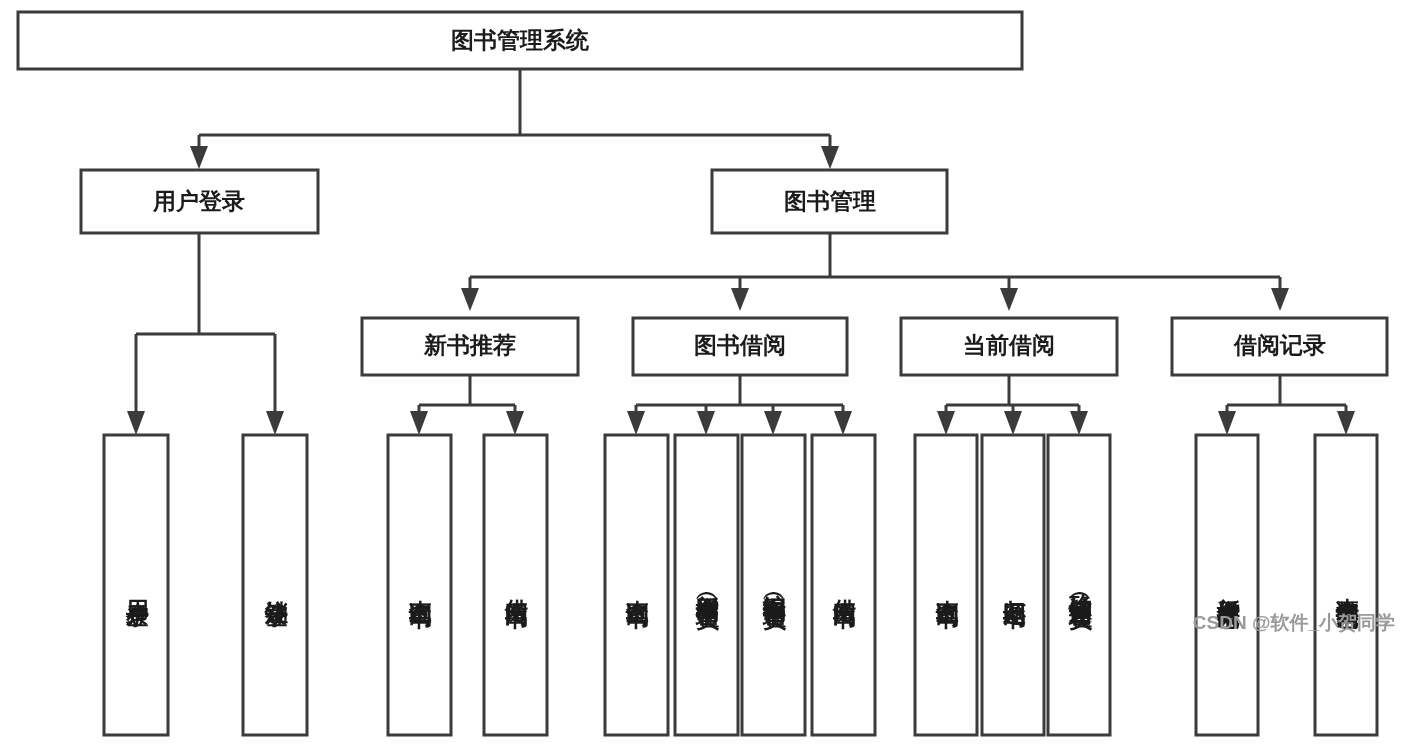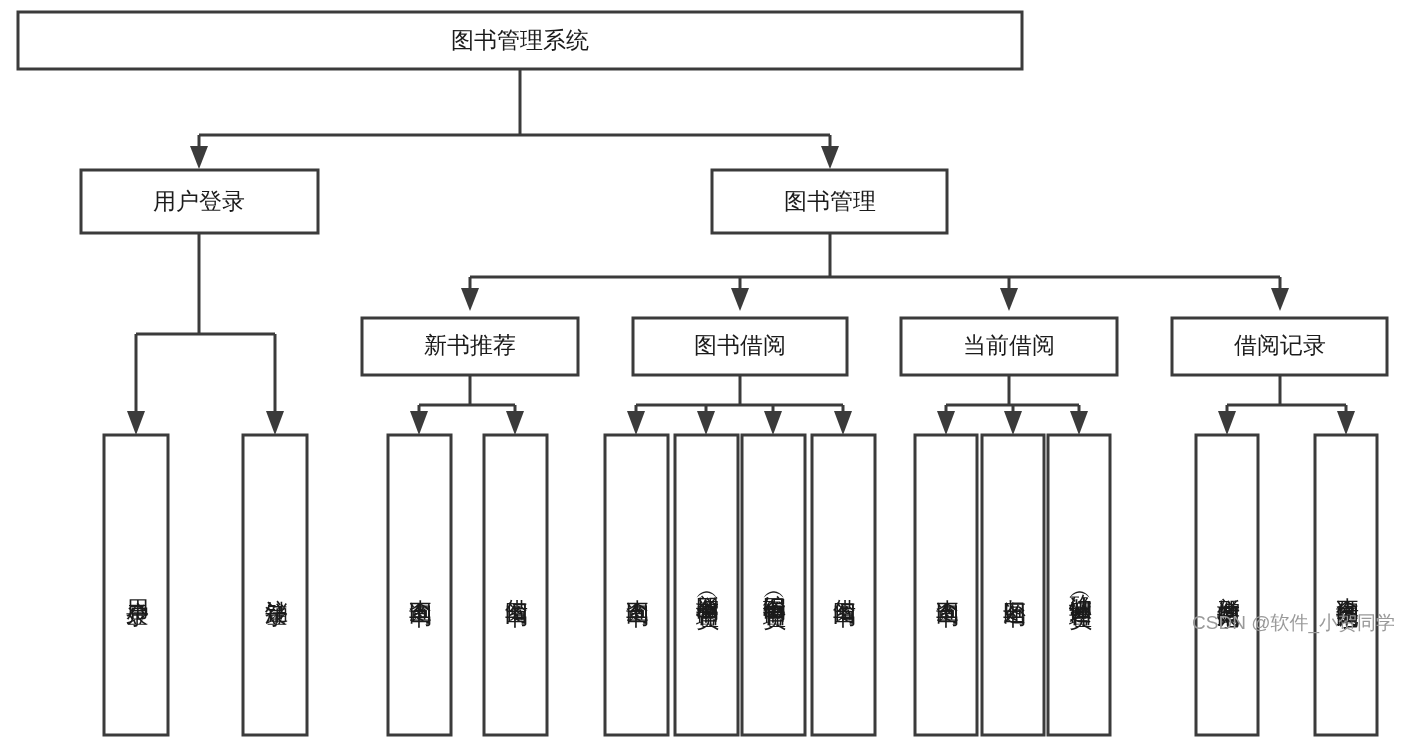--- a/index.html
+++ b/index.html
@@ -10,20 +10,21 @@
   body {
     width: 1405px;
     height: 747px;
     font-family: "Liberation Sans", "DejaVu Sans", sans-serif;
     overflow: hidden;
   }
   #diagram-root {
     position: relative;
     width: 1405px;
     height: 642px;
+    font-weight: bold;
   }
   svg.flow {
     position: absolute;
     top: 0;
     left: 0;
     width: 1405px;
     height: 747px;
     display: block;
   }
   .node-box {

